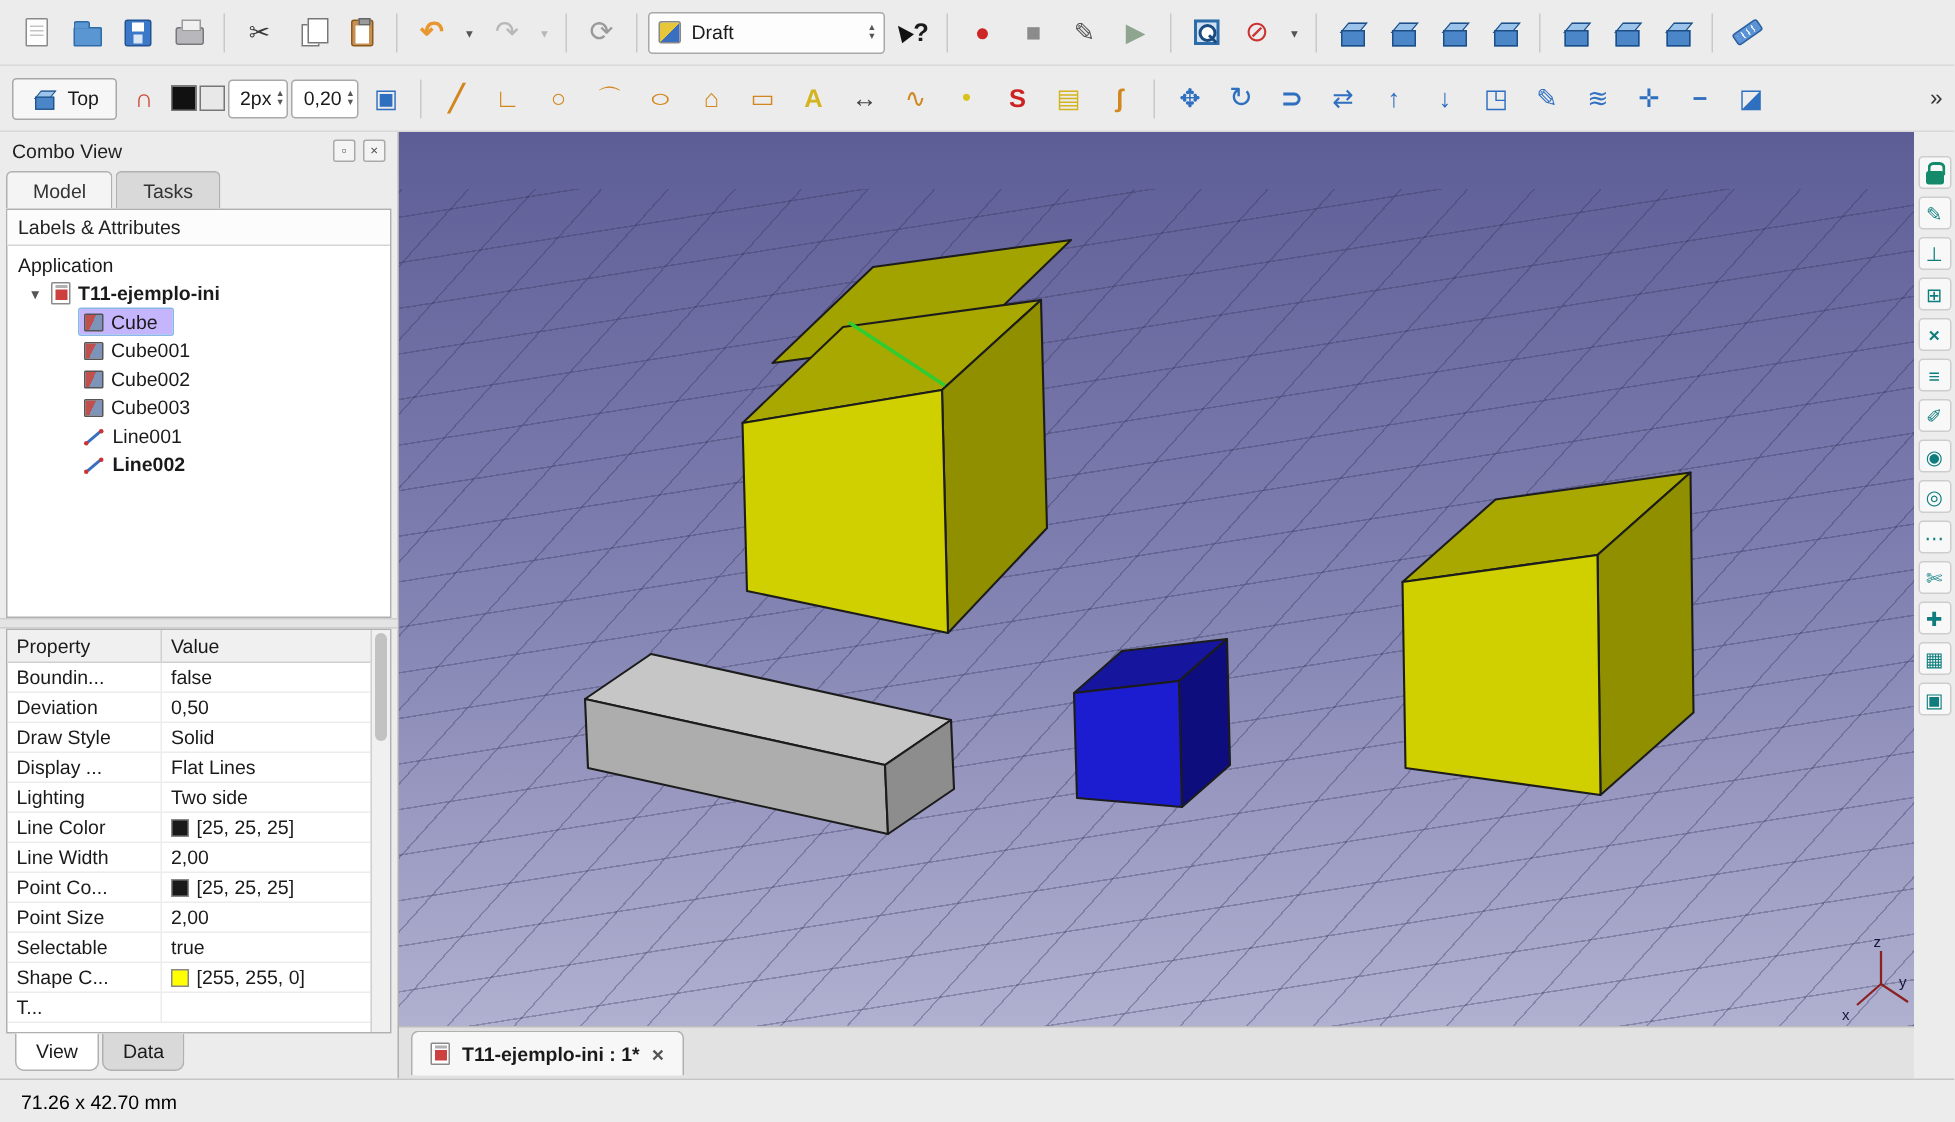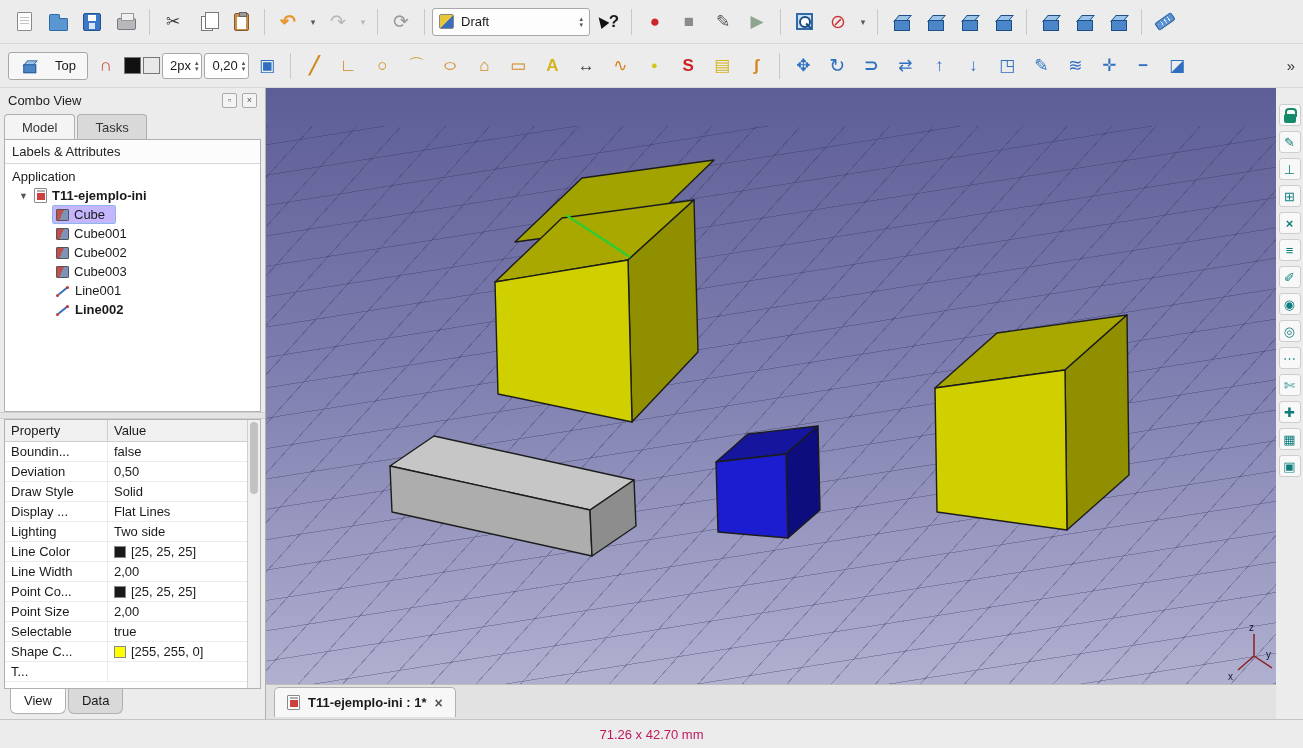--- a/index.html
+++ b/index.html
@@ -12,21 +12,21 @@
   .tbtn{min-width:32px;height:32px;display:flex;align-items:center;justify-content:center;border-radius:3px;position:relative;flex:none}
   .narrow{min-width:14px}
   .sep{width:1px;height:26px;background:#c9c9c9;margin:0 5px;flex:none}
   .g{font-size:17px;line-height:1}
   .small-arrow{font-size:9px;color:#555}
   .combo{display:flex;align-items:center;gap:7px;height:28px;min-width:158px;padding:0 6px;background:#fdfdfd;border:1px solid #a8a8a8;border-radius:3px}
   .combo .flex1{flex:1}
   .spin{display:flex;flex-direction:column;justify-content:center}
   .spin i{font-style:normal;font-size:7px;line-height:6px;color:#555}
   .spinbox{display:flex;align-items:center;gap:4px;height:26px;padding:0 3px 0 7px;background:#fff;border:1px solid #a8a8a8;border-radius:3px}
-  .topbtn{display:flex;align-items:center;gap:17px;height:28px;padding:0 11px;background:#f7f7f7;border:1px solid #a8a8a8;border-radius:3px}
+  .topbtn{display:flex;align-items:center;gap:7px;height:28px;padding:0 11px;background:#f7f7f7;border:1px solid #a8a8a8;border-radius:3px}
   .swatch{width:17px;height:17px;border:1px solid #777;flex:none}
   .overflow{margin-left:auto;font-size:15px;color:#333}
 
   
   .ic-page{width:15px;height:19px;background:#fdfdfd;border:1px solid #8a8a8a;border-radius:1px;position:relative}
   .ic-page::before{content:"";position:absolute;left:2px;top:4px;width:9px;height:1px;background:#c4c4c4;box-shadow:0 3px 0 #c4c4c4,0 6px 0 #c4c4c4}
   .ic-folder{width:19px;height:13px;background:#5a96d2;border:1px solid #2d6ca8;border-radius:1px;position:relative;margin-top:5px}
   .ic-folder::before{content:"";position:absolute;top:-5px;left:-1px;width:9px;height:4px;background:#5a96d2;border:1px solid #2d6ca8;border-bottom:none;border-radius:2px 2px 0 0}
   .ic-save{width:18px;height:18px;background:#3c78c8;border:1px solid #24538f;border-radius:2px;position:relative}
   .ic-save::before{content:"";position:absolute;top:1px;left:4px;right:4px;height:6px;background:#fff}
@@ -113,21 +113,21 @@
       repeating-linear-gradient(-9deg, rgba(45,45,85,.30) 0 1px, transparent 1px 30px),
       repeating-linear-gradient(-48deg, rgba(45,45,85,.30) 0 1px, transparent 1px 33px)}
   .viewport svg{position:absolute;left:0;top:0}
 
   
   .tabbar{height:35px;flex:none;background:#e2e2e2;border-top:1px solid #bdbdbd;display:flex;align-items:center;padding-left:8px}
   .doctab{height:30px;display:flex;align-items:center;gap:8px;padding:0 12px;background:#f7f7f7;border:1px solid #b0b0b0;border-bottom:none;border-radius:5px 5px 0 0;font-weight:bold}
   .closex{color:#555;font-weight:bold;font-size:14px}
 
   
-  .statusbar{height:29px;flex:none;background:#ececec;border-top:1px solid #c5c5c5;display:flex;align-items:center;justify-content:center;padding:0 14px;color:#be185d}
+  .statusbar{height:29px;flex:none;background:#ececec;border-top:1px solid #c5c5c5;display:flex;align-items:center;justify-content:flex-start;padding:0 14px;color:#000000}
 </style>
 </head>
 <body>
 
 <div class="app">
 
   <div class="tb">
     <div class="tbtn">
         <span class="ic-page"></span>
       </div>

